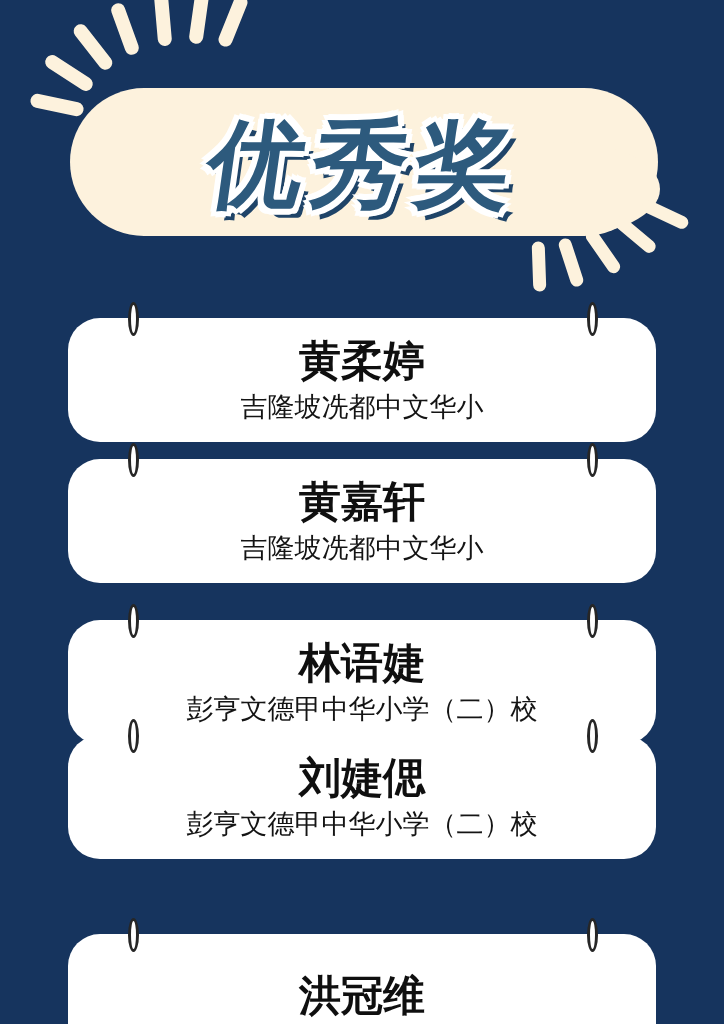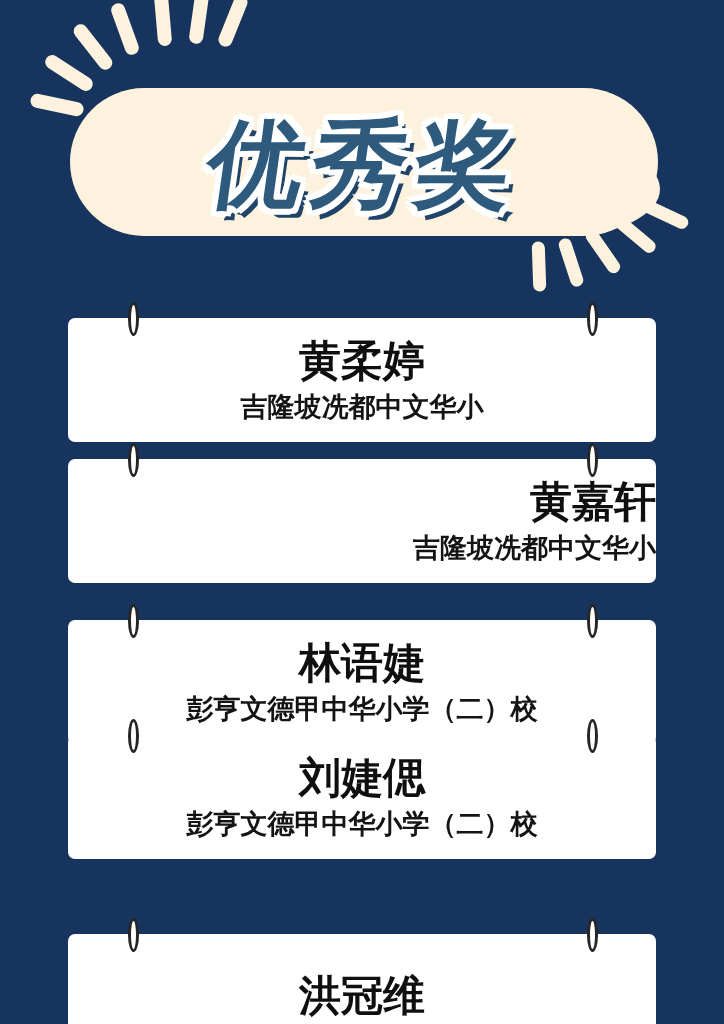--- a/index.html
+++ b/index.html
@@ -60,53 +60,53 @@
   }
   .ray.small{width:50px;height:13px;}
 
   
   .card{
     position:absolute;
     left:68px;
     width:588px;
     height:124px;
     background:#ffffff;
-    border-radius:7px;
+    border-radius:32px;
     display:flex;
     flex-direction:column;
     align-items:center;
     justify-content:center;
     gap:10px;
   }
   .card .awardee{
     font-size:42px;
     font-weight:800;
     color:#0f0f0f;
     line-height:1.05;
   }
   .card .school{
     font-size:27px;
-    font-weight:700;
+    font-weight:400;
     color:#141414;
     line-height:1.05;
   }
   .ring{
     position:absolute;
     top:-16px;
     width:11px; height:34px;
     background:#ffffff;
     border:3px solid #262626;
     border-radius:50%;
     box-sizing:border-box;
   }
   .ring.left{left:60px;}
   .ring.right{left:519px;}
 
   .c1{top:318px;}
-  .c2{top:459px;align-items:flex-end;}
+  .c2{top:459px;}
   .c3{top:620px;}
   .c4{top:735px;}
   .c5{top:934px;}
 </style>
 </head>
 <body>
 
 <div class="poster">
 
   <div>

